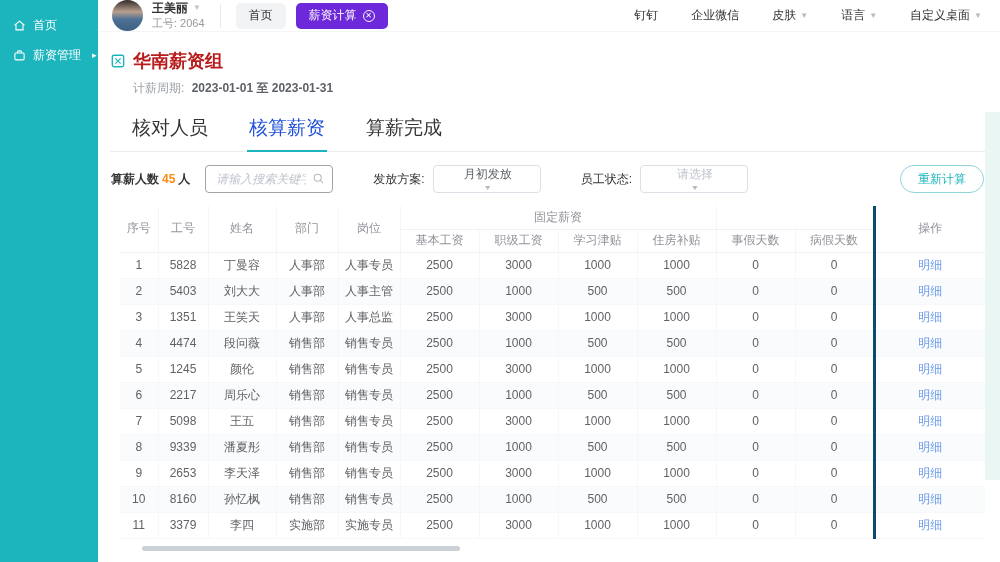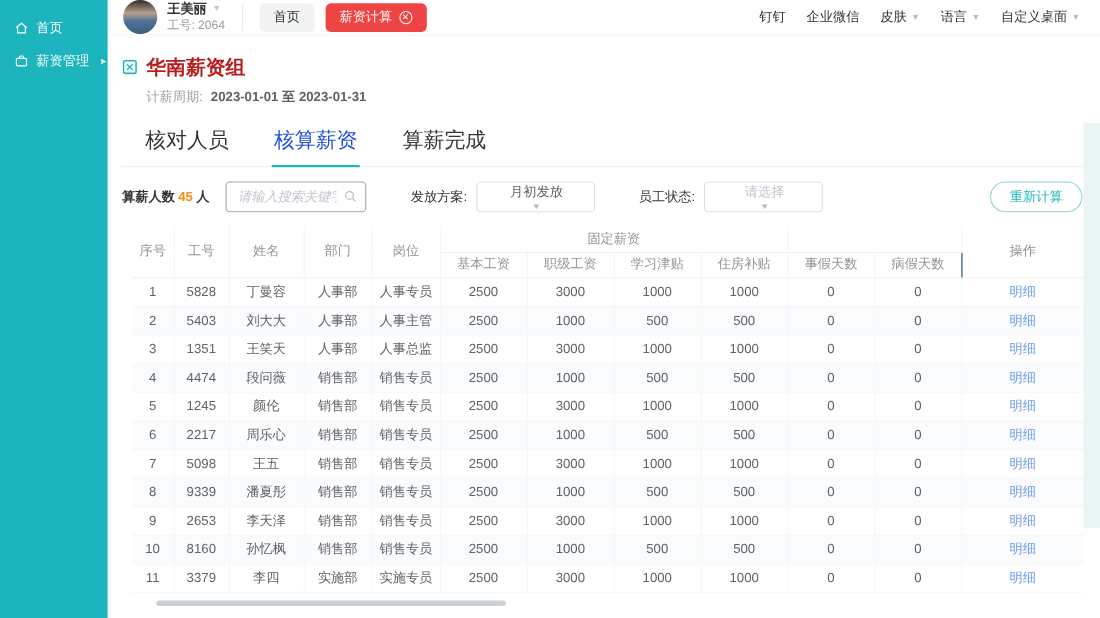--- a/index.html
+++ b/index.html
@@ -24,23 +24,23 @@
   
   .topbar { height:45px; display:flex; align-items:center; padding:0 18px 0 14px; border-bottom:1px solid #f4f5f7; }
   .avatar { width:31px; height:31px; border-radius:50%; background:linear-gradient(180deg,#2e2a28 0%,#b99f8d 38%,#4e7296 62%,#3d5e80 100%); flex-shrink:0; }
   .user-block { margin-left:9px; line-height:1.25; }
   .user-name-row { display:flex; align-items:center; gap:5px; font-size:12px; color:#333; font-weight:bold; }
   .user-caret { font-size:8px; color:#c0c4cc; }
   .user-no { font-size:11px; color:#999; margin-top:1px; }
   .v-divider { width:1px; height:24px; background:#e8eaed; margin:0 15px; }
   .chip { height:26px; padding:0 13px; border-radius:5px; display:flex; align-items:center; font-size:12px; cursor:pointer; }
   .chip.plain { background:#f1f3f5; color:#333; margin-right:10px; }
-  .chip.active { background:#ef4444; color:#fff; gap:6px; }
+  .chip.active { background:#6d28d9; color:#fff; gap:6px; }
   .close-circle { width:12px; height:12px; border:1px solid rgba(255,255,255,.95); border-radius:50%; font-size:8px; line-height:10px; text-align:center; }
-  .topbar-right { margin-left:auto; display:flex; align-items:center; gap:19px; font-size:12px; color:#333; }
+  .topbar-right { margin-left:auto; display:flex; align-items:center; gap:33px; font-size:12px; color:#333; }
   .menu-link { display:flex; align-items:center; gap:4px; cursor:pointer; }
   .menu-caret { font-size:8px; color:#b6bac1; }
 
   
   .page-title-row { display:flex; align-items:center; gap:8px; margin:17px 0 7px 13px; }
   .title-icon svg { width:14px; height:14px; display:block; }
   .page-title { font-size:18px; font-weight:bold; color:#b91c1c; }
   .period-row { margin:0 0 10px 35px; font-size:12px; color:#9aa0a6; }
   .period-row b { color:#5d6166; font-weight:bold; margin-left:4px; }
 
@@ -68,21 +68,21 @@
   .recalc-btn { height:28px; padding:0 17px; border:1px solid #8ed4d9; border-radius:14px; background:#fff; color:#1db5bd; font-size:12px; cursor:pointer; font-family:inherit; }
 
   
   .table-wrap { margin:2px 0 0 22px; }
   table { border-collapse:collapse; table-layout:fixed; width:865px; font-size:12px; }
   th { font-weight:normal; color:#909399; height:23px; text-align:center; border-bottom:1px solid #eef1f5; border-right:1px solid #f4f6f8; background:#fff; }
   th:last-child { border-right:none; }
   td { color:#606266; height:26px; text-align:center; border-right:1px solid #f5f7f9; border-bottom:1px solid #f5f7f9; }
   td:last-child { border-right:none; }
   tbody tr:nth-child(even) { background:#fafbfc; }
-  .op-col { border-left:1px solid #0c4a6e; }
+  .op-col { border-left:3px solid #0c4a6e; }
   .detail-link { color:#6b9bea; cursor:pointer; text-decoration:none; }
 
   
   .hscroll { margin:7px 0 0 22px; width:318px; height:5px; border-radius:3px; background:#ccd1d7; }
   .pagination { display:flex; justify-content:flex-end; align-items:center; gap:7px; margin:12px 27px 0 0; }
   .page-btn { width:21px; height:21px; border:1px solid #edeff2; border-radius:3px; background:#fff; color:#606266; font-size:11px; display:flex; align-items:center; justify-content:center; cursor:pointer; font-family:inherit; }
   .page-btn.nav { color:#b6bac1; }
   .page-btn.active { border-color:#1db5bd; color:#1db5bd; }
 </style>
 </head>

